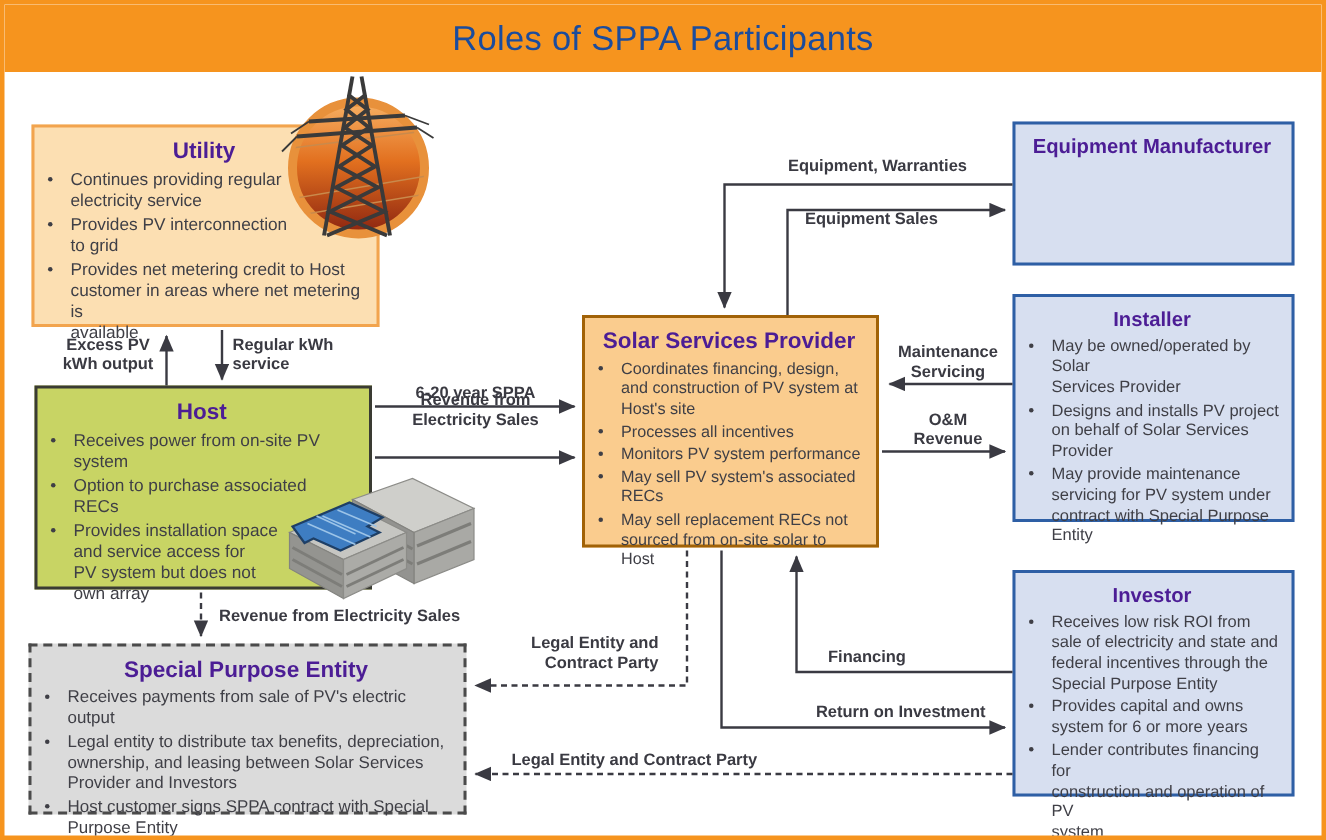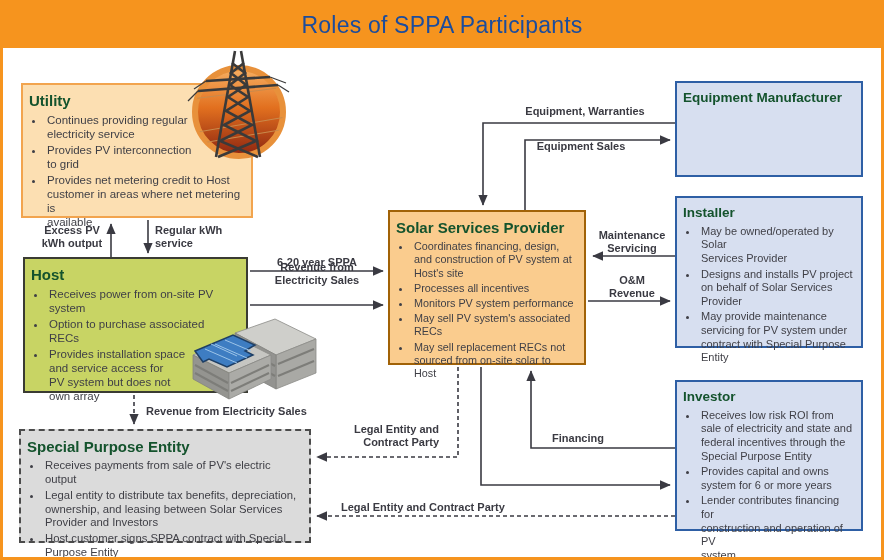--- a/index.html
+++ b/index.html
@@ -4,21 +4,21 @@
 <style>
   html,body{margin:0;padding:0;background:#fff;}
   .canvas{
     position:relative; width:884px; height:560px; box-sizing:border-box;
     border:3px solid #F6941E; background:#ffffff; overflow:hidden;
     font-family:"Liberation Sans", sans-serif; color:#3f3f46;
   }
   .band{position:absolute;left:0;top:0;right:0;height:45px;background:#F6941E;}
   .band h1{margin:0;line-height:45px;text-align:center;font-size:23px;font-weight:normal;color:#1B4C9D;letter-spacing:.2px;}
   .node{position:absolute;box-sizing:border-box;padding:4px 8px 4px 6px;}
-  .node h2{margin:3px 0 3px;text-align:left;font-weight:bold;color:#14532d;font-size:15px;}
+  .node h2{margin:3px 0 3px;text-align:center;font-weight:bold;color:#4c1d95;font-size:15px;}
   .node ul{margin:0;padding:0 0 0 16px;list-style:disc outside;}
   .node li{white-space:pre-line;padding-left:2px;margin:0 0 2px;color:#3f3f46;}
   .utility{left:18px;top:80px;width:232px;height:135px;background:#FCDFB2;border:2px solid #F2A44E;font-size:11.5px;line-height:1.22;}
   .host{left:20px;top:254px;width:225px;height:136px;background:#C8D464;border:2px solid #3A3B33;font-size:11.5px;line-height:1.22;}
   .ssp{left:385px;top:207px;width:198px;height:155px;background:#FACC8E;border:2px solid #a16207;font-size:10.8px;line-height:1.22;}
   .bluebox{background:#D7DFF0;border:2px solid #2E5FA5;font-size:11px;line-height:1.24;}
   .bluebox h2{font-size:13.5px;}
   .em{left:672px;top:78px;width:188px;height:96px;}
   .installer{left:672px;top:193px;width:188px;height:152px;}
   .investor{left:672px;top:377px;width:188px;height:151px;}
@@ -220,18 +220,19 @@
   <div class="lbl c" style="left:245px;top:253px;width:138px;">6-20 year SPPA</div>
   <div class="lbl c" style="left:245px;top:258px;width:138px;">Revenue from
 Electricity Sales</div>
   <div class="lbl c" style="left:492px;top:102px;width:180px;">Equipment, Warranties</div>
   <div class="lbl c" style="left:492px;top:137px;width:172px;">Equipment Sales</div>
   <div class="lbl c" style="left:586px;top:226px;width:86px;">Maintenance
 Servicing</div>
   <div class="lbl c" style="left:586px;top:271px;width:86px;">O&amp;M
 Revenue</div>
   <div class="lbl c" style="left:530px;top:429px;width:90px;">Financing</div>
+  <div class="lbl c" style="left:510px;top:466px;width:175px;">Return on Investment</div>
   <div class="lbl c" style="left:328px;top:420px;width:108px;text-align:right;">Legal Entity and
 Contract Party</div>
   <div class="lbl" style="left:338px;top:498px;">Legal Entity and Contract Party</div>
   <div class="lbl" style="left:143px;top:402px;">Revenue from Electricity Sales</div>
 
 </div>
 
 </body></html>

